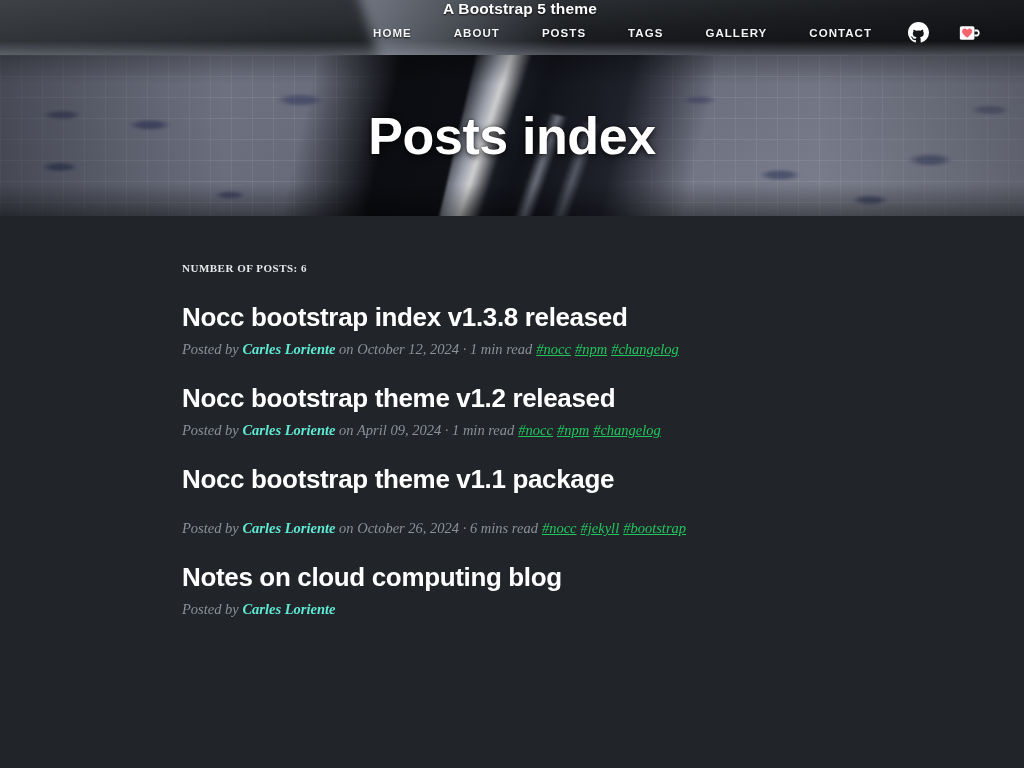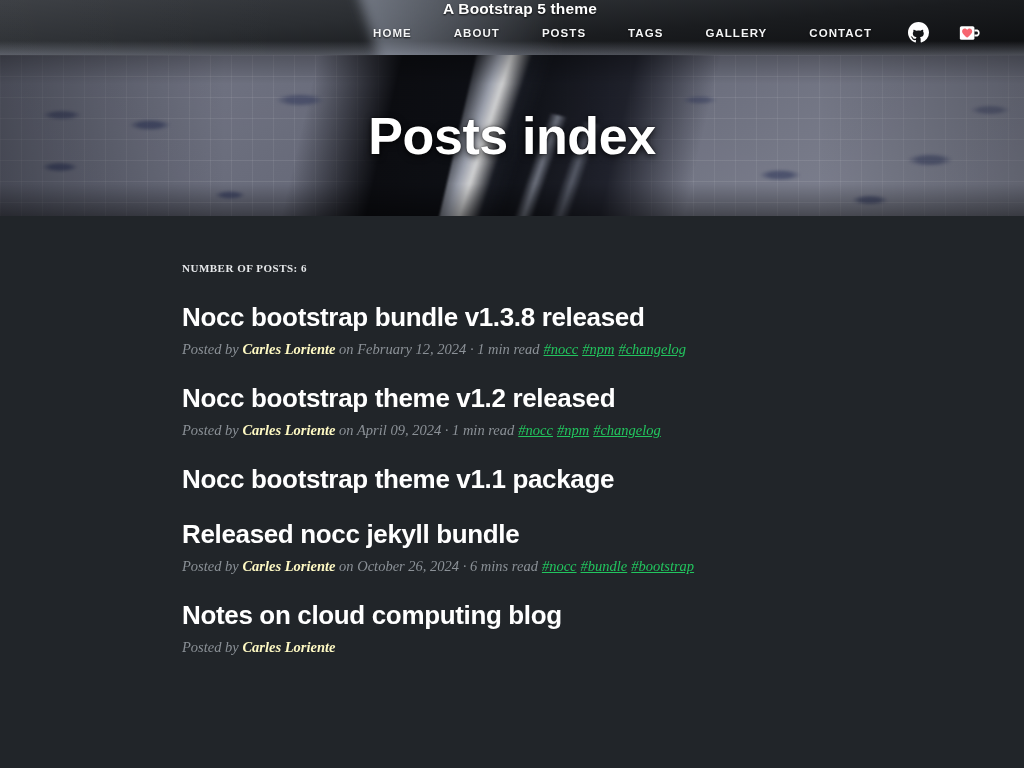--- a/index.html
+++ b/index.html
@@ -215,21 +215,21 @@
     display: block;
   }
   .post-meta {
     font-family: "Liberation Serif", serif;
     font-style: italic;
     font-size: 14.5px;
     color: #8b9197;
     line-height: 1.3;
   }
   .post-meta .author {
-    color: #fef9c3;
+    color: #5eead4;
     font-weight: bold;
     font-style: italic;
   }
   .post-meta .tag {
     color: #22c55e;
     text-decoration: underline;
     margin-left: 4px;
     font-style: italic;
   }
   .post-meta .sep { color: #8b9197; }
@@ -289,33 +289,32 @@
   <h1 class="hero-title">Posts index</h1>
 </header>
 
 <main class="page-body">
   <div class="container">
 
     <div class="post-count">NUMBER OF POSTS: 6</div>
 
     <div id="posts-list">
         <div class="post-item">
-          <a class="post-title" href="#">Nocc bootstrap bundle v1.3.8 released</a>
-          <div class="post-meta"><span>Posted by </span><span class="author">Carles Loriente</span><span> on </span><span>February 12, 2024</span><span class="sep"> · </span><span>1 min read</span><a class="tag">#nocc</a><a class="tag">#npm</a><a class="tag">#changelog</a></div>
+          <a class="post-title" href="#">Nocc bootstrap index v1.3.8 released</a>
+          <div class="post-meta"><span>Posted by </span><span class="author">Carles Loriente</span><span> on </span><span>October 12, 2024</span><span class="sep"> · </span><span>1 min read</span><a class="tag">#nocc</a><a class="tag">#npm</a><a class="tag">#changelog</a></div>
         </div>
         <div class="post-item">
           <a class="post-title" href="#">Nocc bootstrap theme v1.2 released</a>
           <div class="post-meta"><span>Posted by </span><span class="author">Carles Loriente</span><span> on </span><span>April 09, 2024</span><span class="sep"> · </span><span>1 min read</span><a class="tag">#nocc</a><a class="tag">#npm</a><a class="tag">#changelog</a></div>
         </div>
         <div class="post-item">
           <a class="post-title" href="#">Nocc bootstrap theme v1.1 package</a>
         </div>
         <div class="post-item">
-          <a class="post-title" href="#">Released nocc jekyll bundle</a>
-          <div class="post-meta"><span>Posted by </span><span class="author">Carles Loriente</span><span> on </span><span>October 26, 2024</span><span class="sep"> · </span><span>6 mins read</span><a class="tag">#nocc</a><a class="tag">#bundle</a><a class="tag">#bootstrap</a></div>
+          <div class="post-meta"><span>Posted by </span><span class="author">Carles Loriente</span><span> on </span><span>October 26, 2024</span><span class="sep"> · </span><span>6 mins read</span><a class="tag">#nocc</a><a class="tag">#jekyll</a><a class="tag">#bootstrap</a></div>
         </div>
         <div class="post-item">
           <a class="post-title" href="#">Notes on cloud computing blog</a>
           <div class="post-meta"><span>Posted by </span><span class="author">Carles Loriente</span></div>
         </div>
       </div>
 
   </div>
 </main>
 

